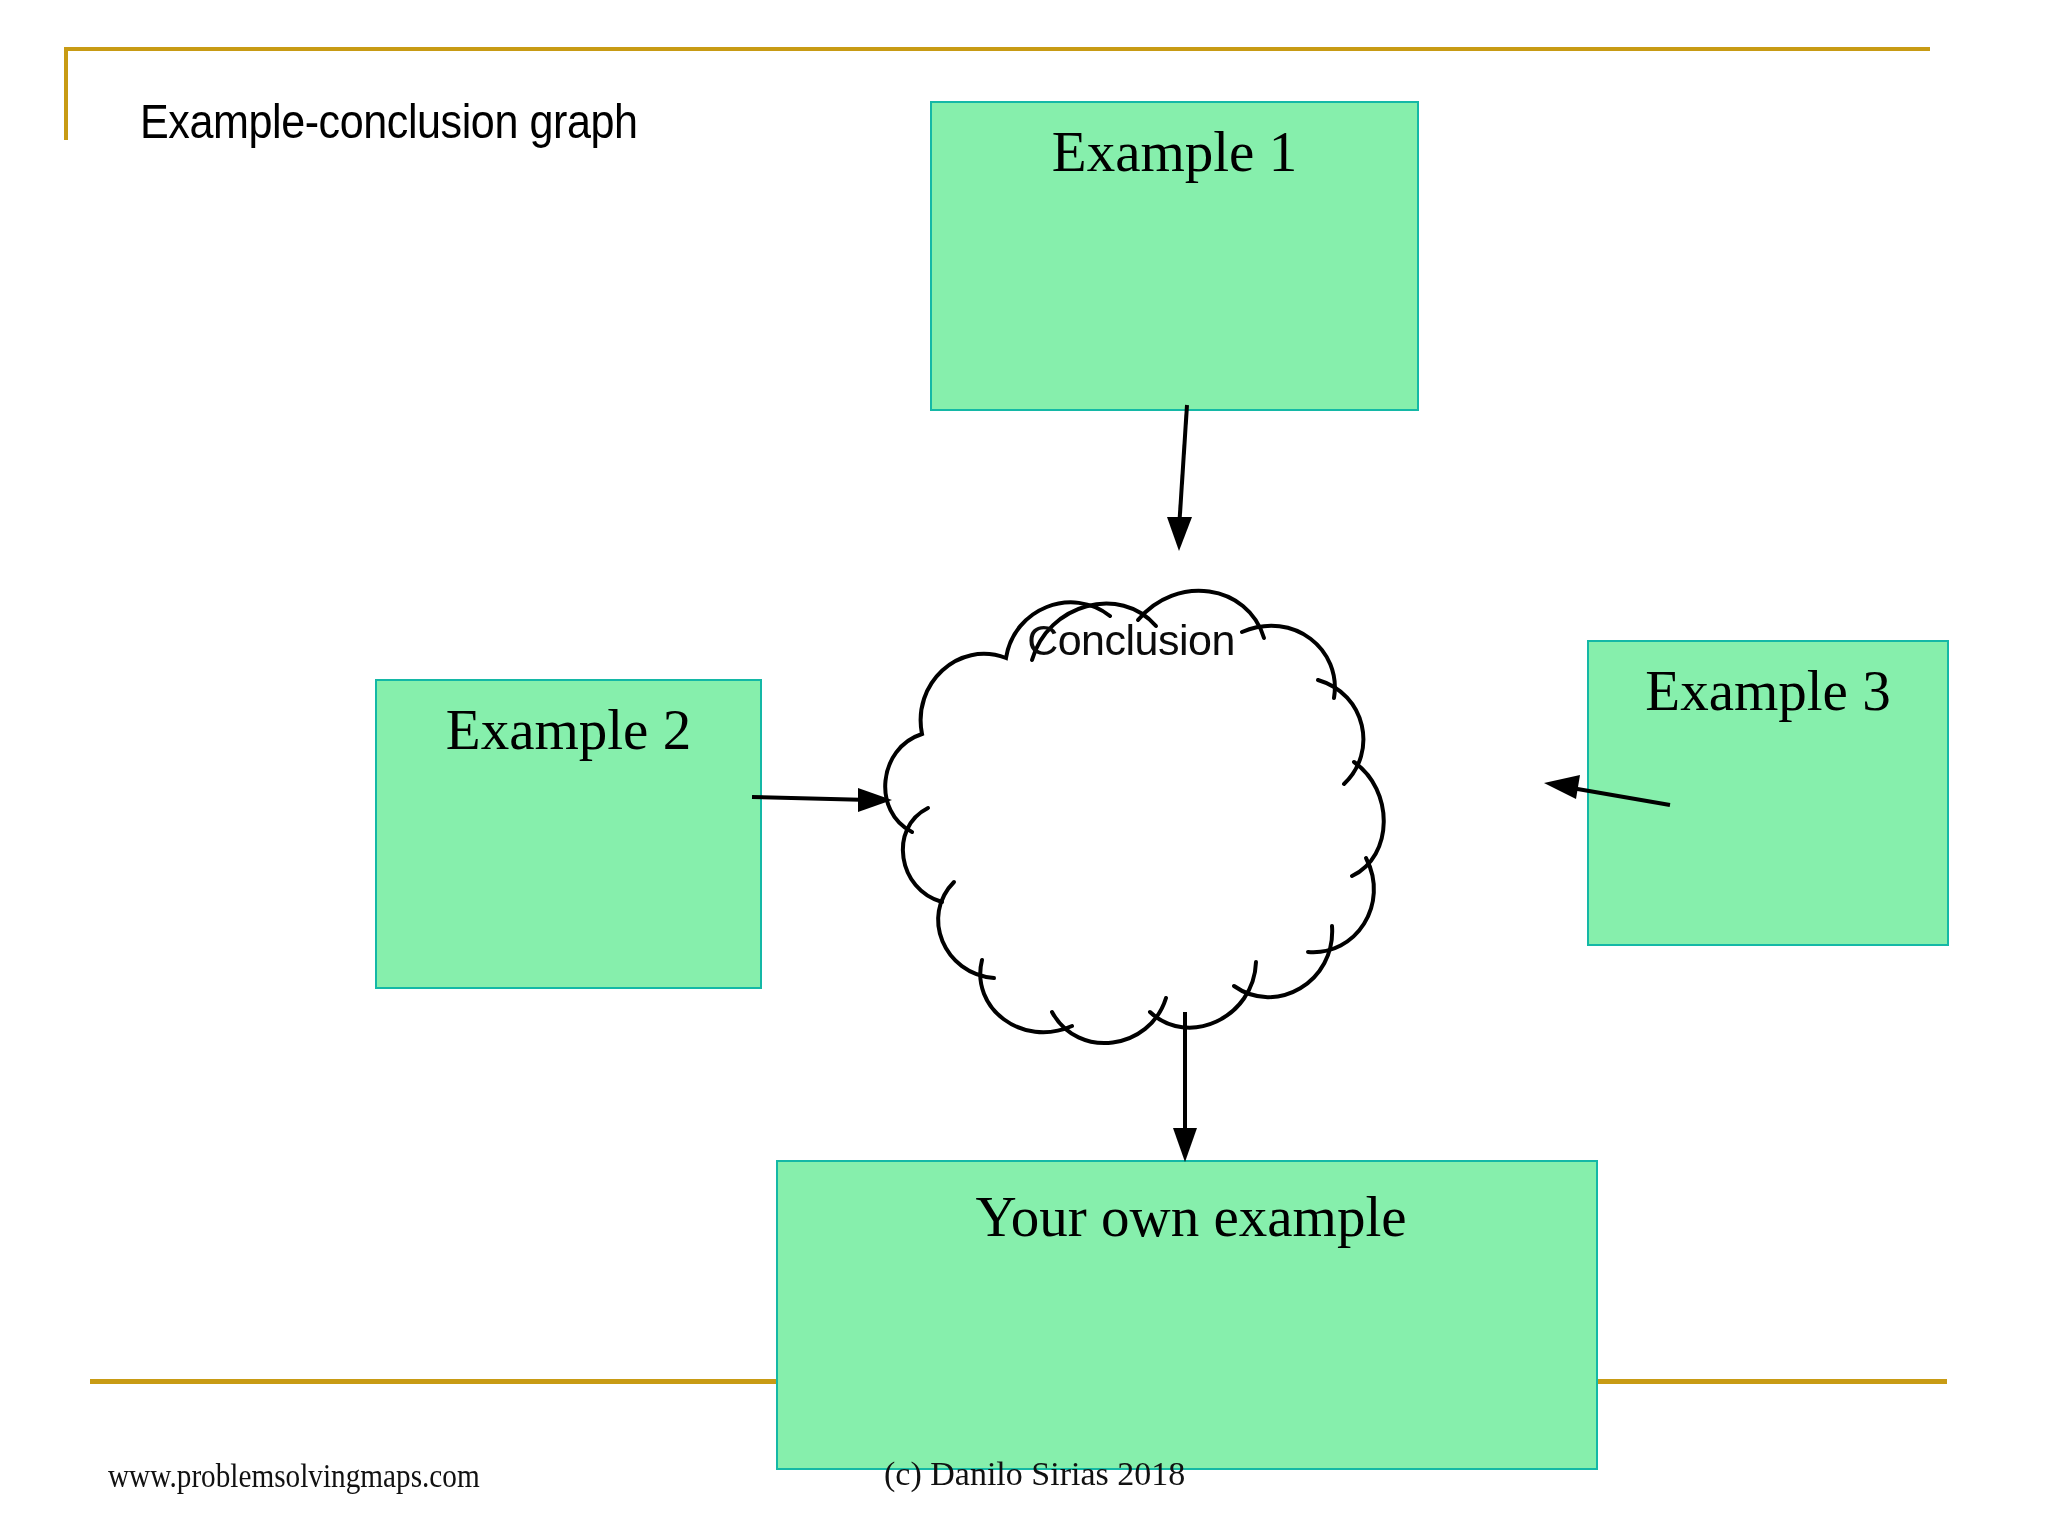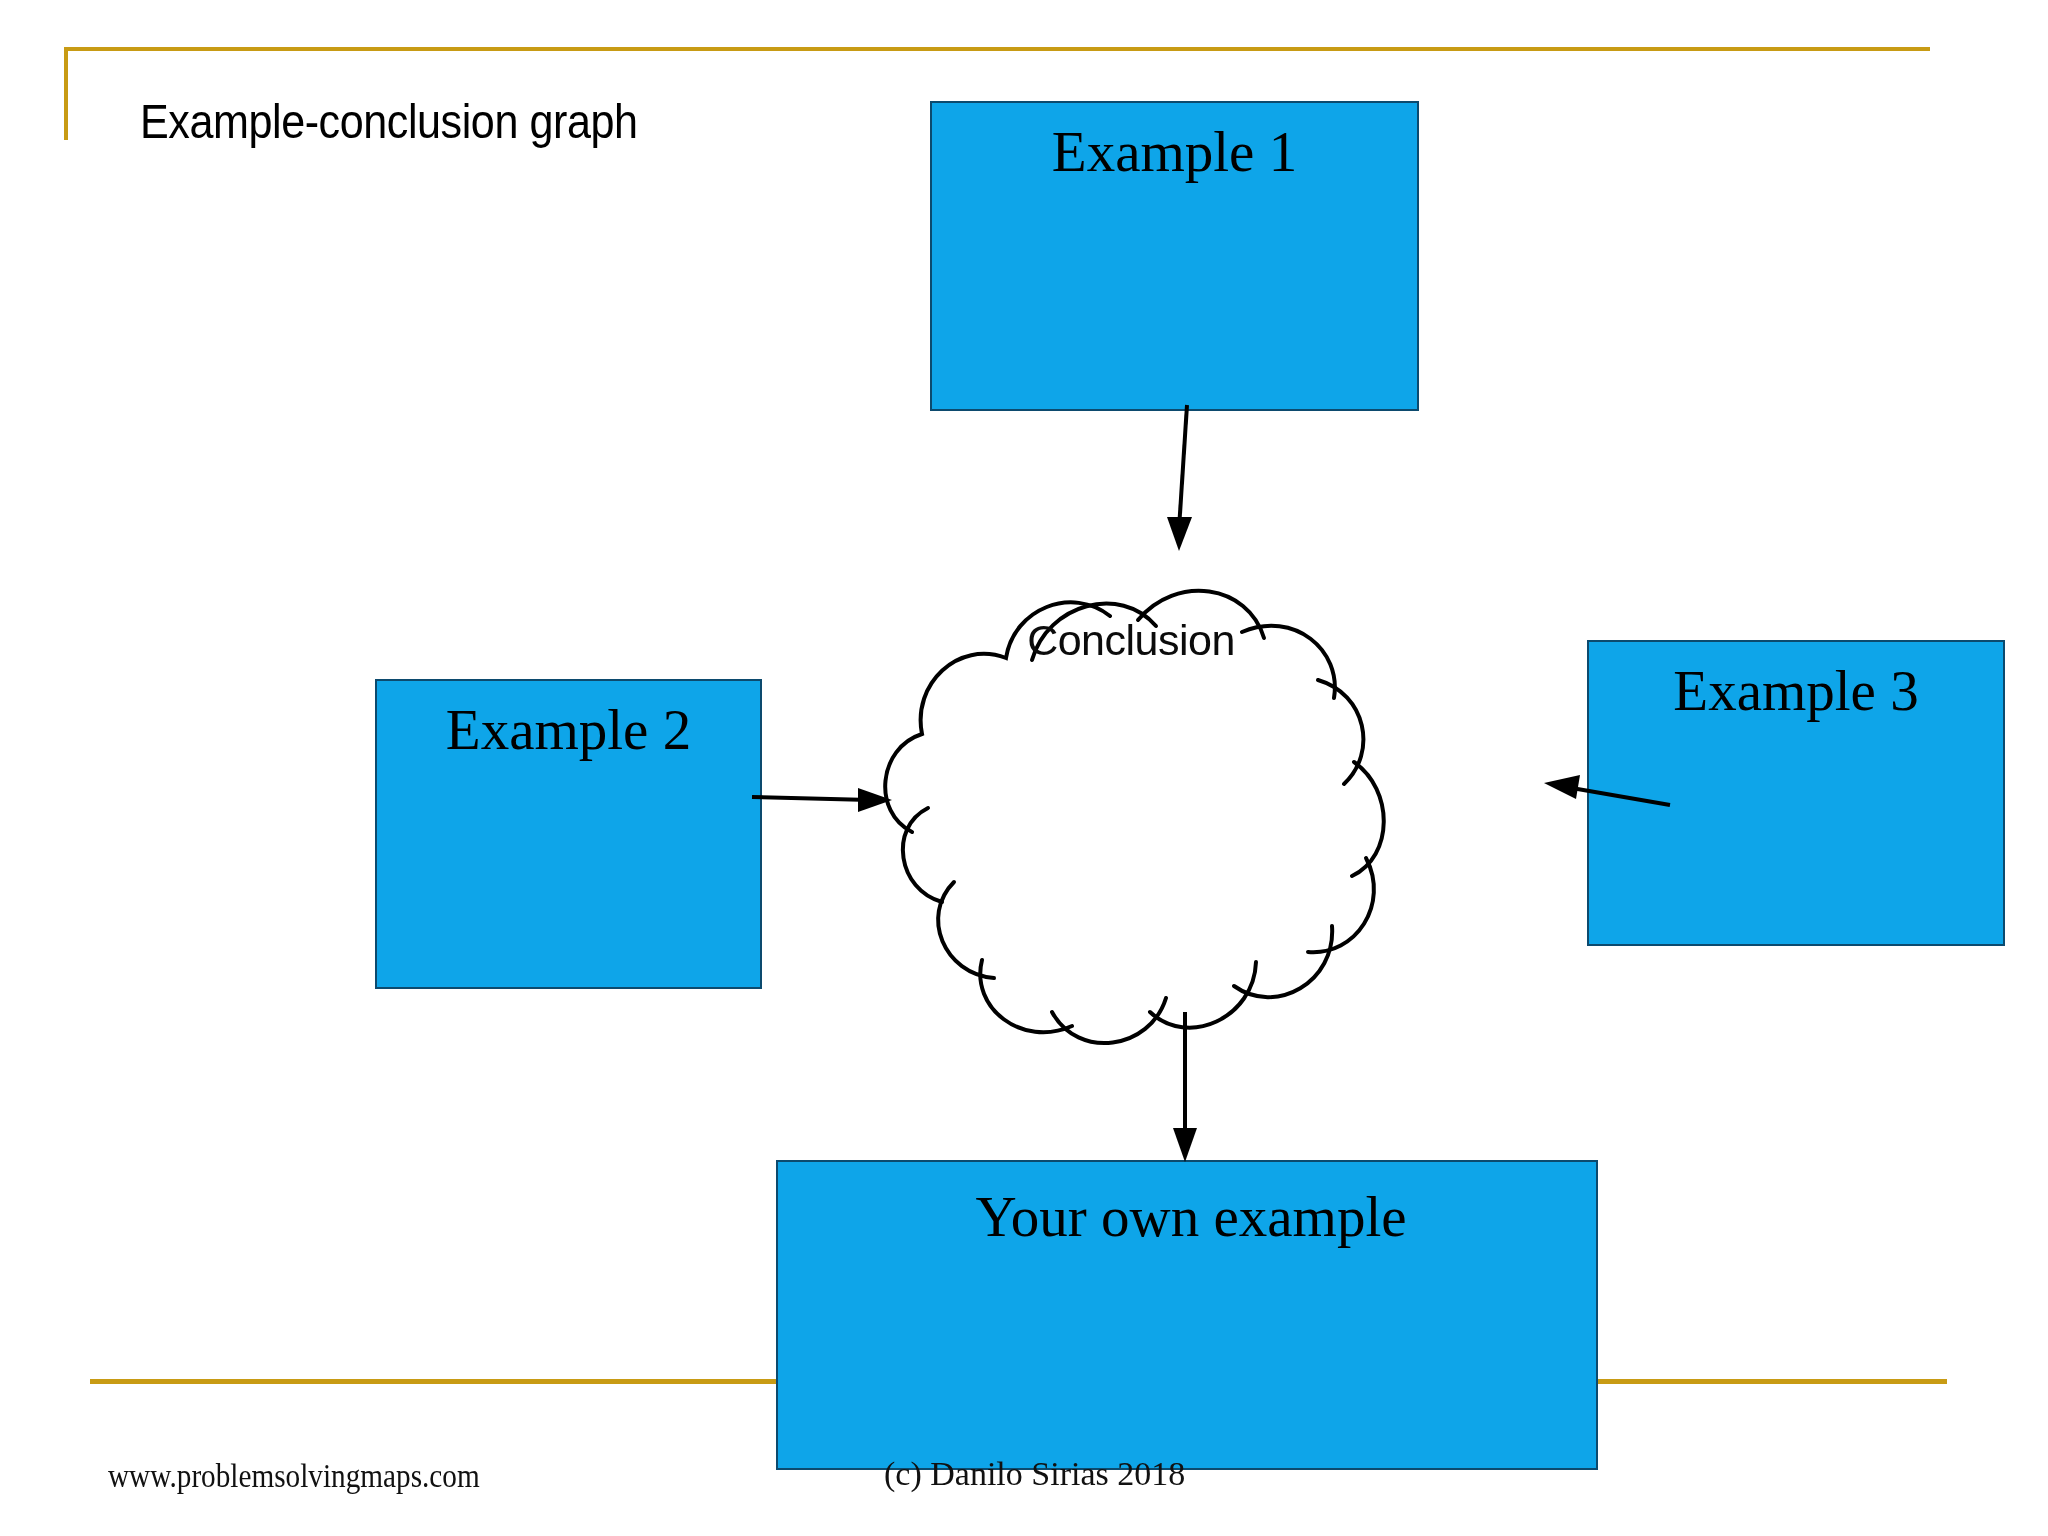--- a/index.html
+++ b/index.html
@@ -55,42 +55,42 @@
     color: #000000;
     white-space: nowrap;
     transform: scaleX(0.88);
     transform-origin: left center;
   }
 
   
   .node-box {
     position: absolute;
     box-sizing: border-box;
-    border: 2px solid #0c4a6e;
-    background: #0ea5e9;
+    border: 2px solid #14b8a6;
+    background: #86efac;
   }
   .node-label {
     position: absolute;
     left: 0;
     right: 0;
     text-align: center;
     font-family: "Liberation Serif", "DejaVu Serif", serif;
     font-size: 57px;
     font-weight: 400;
     color: #000000;
     white-space: nowrap;
   }
 
   #box-example1 { left: 930px; top: 101px; width: 489px; height: 310px; }
   #box-example1 .node-label { top: 16px; }
 
   #box-example2 { left: 375px; top: 655px; width: 387px; height: 310px; margin-top: 24px; }
   #box-example2 .node-label { top: 16px; }
 
-  #box-example3 { left: 1587px; top: 640px; width: 418px; height: 306px; }
+  #box-example3 { left: 1587px; top: 640px; width: 362px; height: 306px; }
   #box-example3 .node-label { top: 16px; }
 
   #box-yourown { left: 776px; top: 1160px; width: 822px; height: 310px; }
   #box-yourown .node-label { top: 22px; padding-left: 8px; }
 
   
   #cloud-conclusion {
     position: absolute;
     left: 866px;
     top: 512px;

